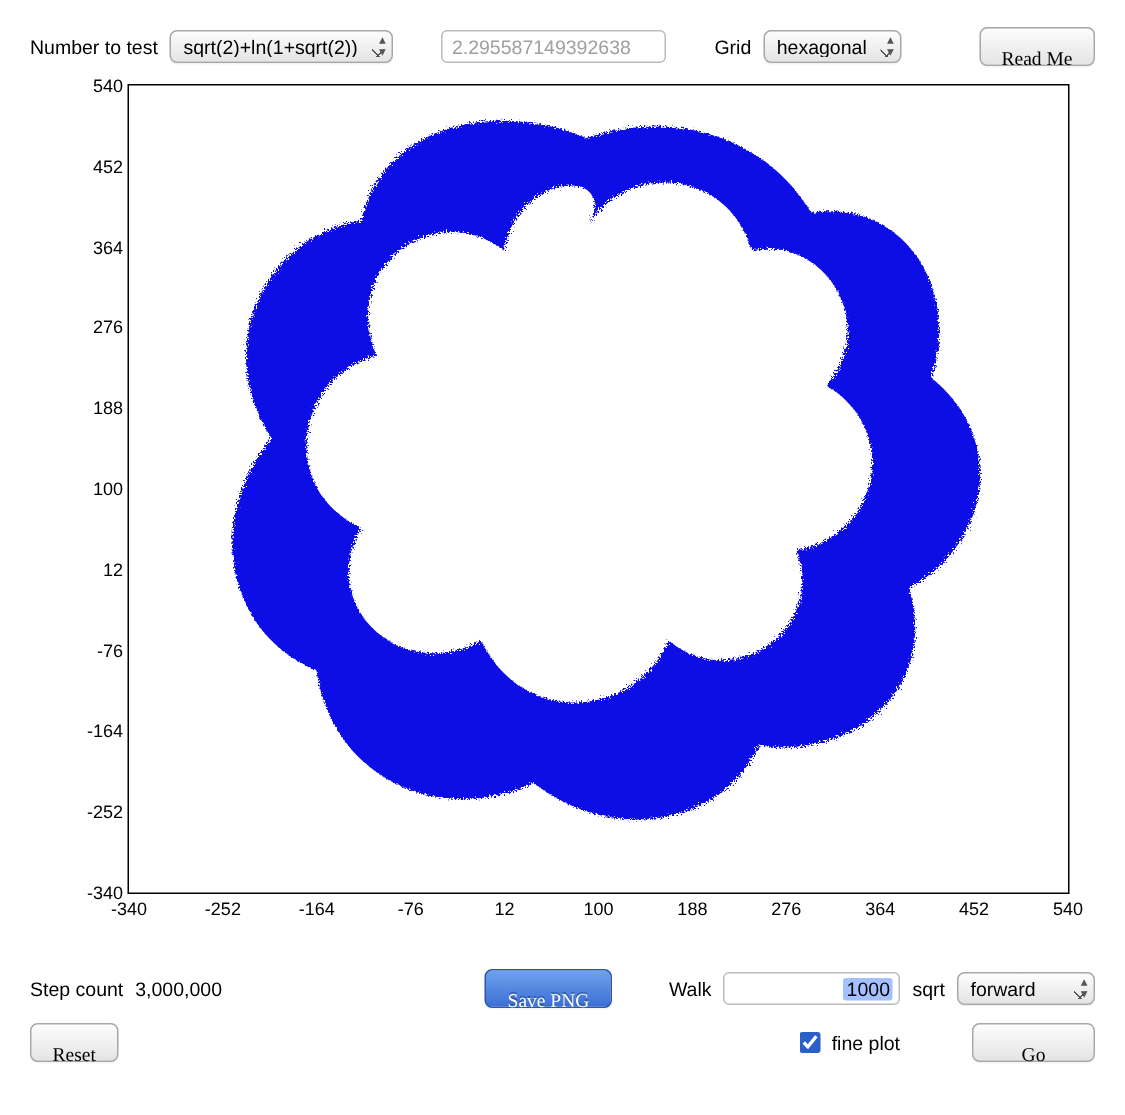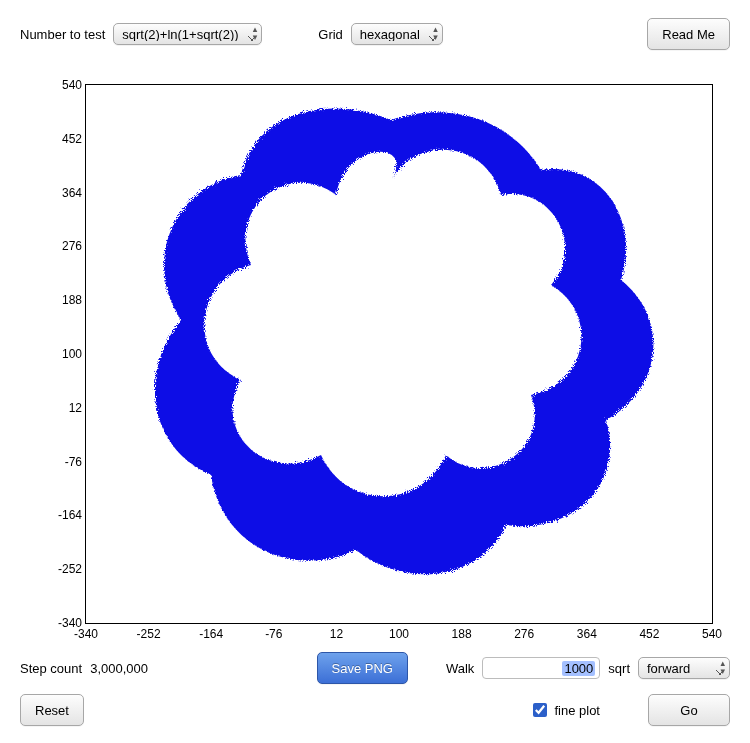--- a/index.html
+++ b/index.html
@@ -65,43 +65,43 @@
     background: #fff;
   }
   input[type="text"][readonly] {
     color: #a0a0a0;
     background: #fff;
   }
   button, .btn {
     background: linear-gradient(#fdfdfd, #e4e4e4);
     border: 1px solid #a7a7a7;
     border-radius: 5px;
-    padding: 2px 14px;
-    font-size: 13px;
-    font-family: Liberation Sans, sans-serif;
-    height: 32px;
+    padding: 12px 14px;
+    font-size: 13px;
+    font-family: Liberation Serif, serif;
+    height: 22px;
     box-shadow: 0 1px 0 rgba(0,0,0,0.04);
     cursor: pointer;
   }
   .btn-primary {
     background: linear-gradient(#6ea2ec, #3c6fd6);
     border: 1px solid #2d56a8;
     color: #fff;
     text-shadow: 0 -1px 0 rgba(0,0,0,0.3);
   }
   .plot-wrap {
     position: relative;
     width: 700px;
     height: 580px;
     margin: 0 auto 12px auto;
   }
   .plot-box {
     position: absolute;
     left: 60px;
-    top: 24px;
+    top: 2px;
     width: 628px;
     height: 540px;
     border: 1px solid #000;
   }
   .ytick {
     position: absolute;
     left: 0;
     width: 56px;
     text-align: right;
     font-size: 12px;
@@ -146,20 +146,21 @@
 
 <div class="row top-row">
   <label>Number to test</label>
   <span class="select-wrap">
     <select>
       <option>sqrt(2)+ln(1+sqrt(2))</option>
     </select>
     <span class="select-arrows">▴<br>▾</span>
   </span>
   <span class="spacer1"></span>
+  <input type="text" readonly="" style="width: 150px;" value="2.295587149392638">
   <span class="spacer1"></span>
   <label>Grid</label>
   <span class="select-wrap">
     <select>
       <option>hexagonal</option>
     </select>
     <span class="select-arrows">▴<br>▾</span>
   </span>
   <span class="spacer2"></span>
   <button>Read Me</button>

